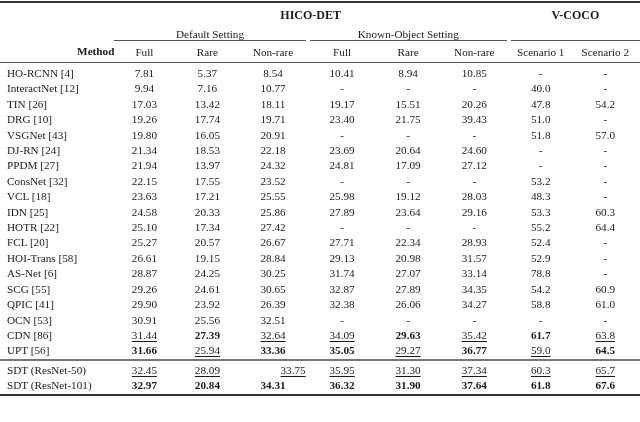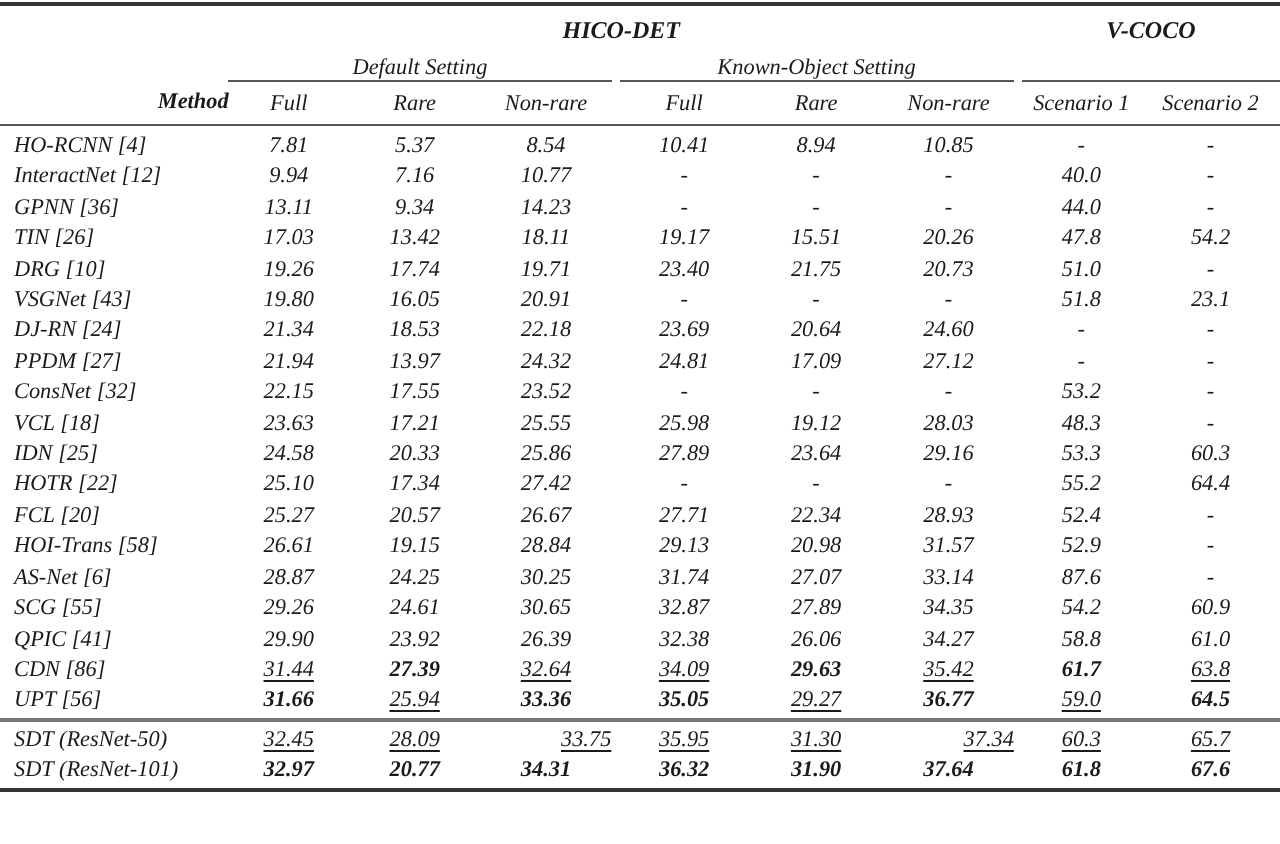--- a/index.html
+++ b/index.html
@@ -1,17 +1,17 @@
 <!DOCTYPE html>
 <html><head>
 <meta charset="utf-8">
 <style>
   html, body { margin: 0; padding: 0; background: #ffffff; }
   body { width: 640px; height: 422px; overflow: hidden; font-family: "Liberation Serif", "DejaVu Serif", serif; color: #1a1a1a; }
-  .wrap { position: relative; width: 640px; height: 422px; font-style: italic; }
+  .wrap { position: relative; width: 640px; height: 422px; }
   table { border-collapse: collapse; width: 640px; font-size: 11.2px; position: absolute; left: 0; top: 1px; }
   td, th { padding: 0; white-space: nowrap; font-weight: normal; }
   .toprule { border-top: 2px solid #333; }
   .midrule { border-bottom: 1.3px solid #555; }
   tr.hdr1 td { height: 20px; vertical-align: bottom; }
   tr.hdr2 td { height: 17px; vertical-align: bottom; }
   tr.hdr3 td { height: 21px; vertical-align: middle; }
   tr.row td { height: 15.4px; line-height: 15.4px; }
   tr.firstrow td { padding-top: 3px; margin-left: 26px; }
   tr.sdt-first td { padding-top: 2px; }
@@ -92,70 +92,57 @@
           <td class="num"><span>10.77</span></td>
           <td></td>
           <td class="num"><span>-</span></td>
           <td class="num"><span>-</span></td>
           <td class="num"><span>-</span></td>
           <td></td>
           <td class="num"><span>40.0</span></td>
           <td class="num"><span>-</span></td>
         </tr>
         <tr class="row">
-          <td class="method">GPNN [36]</td>
-          <td class="num"><span>13.11</span></td>
-          <td class="num"><span>9.34</span></td>
-          <td class="num"><span>14.23</span></td>
-          <td></td>
-          <td class="num"><span>-</span></td>
-          <td class="num"><span>-</span></td>
-          <td class="num"><span>-</span></td>
-          <td></td>
-          <td class="num"><span>44.0</span></td>
-          <td class="num"><span>-</span></td>
-        </tr>
-        <tr class="row">
           <td class="method">TIN [26]</td>
           <td class="num"><span>17.03</span></td>
           <td class="num"><span>13.42</span></td>
           <td class="num"><span>18.11</span></td>
           <td></td>
           <td class="num"><span>19.17</span></td>
           <td class="num"><span>15.51</span></td>
           <td class="num"><span>20.26</span></td>
           <td></td>
           <td class="num"><span>47.8</span></td>
           <td class="num"><span>54.2</span></td>
         </tr>
         <tr class="row">
           <td class="method">DRG [10]</td>
           <td class="num"><span>19.26</span></td>
           <td class="num"><span>17.74</span></td>
           <td class="num"><span>19.71</span></td>
           <td></td>
           <td class="num"><span>23.40</span></td>
           <td class="num"><span>21.75</span></td>
-          <td class="num"><span>20.73</span></td>
+          <td class="num"><span>39.43</span></td>
           <td></td>
           <td class="num"><span>51.0</span></td>
           <td class="num"><span>-</span></td>
         </tr>
         <tr class="row">
           <td class="method">VSGNet [43]</td>
           <td class="num"><span>19.80</span></td>
           <td class="num"><span>16.05</span></td>
           <td class="num"><span>20.91</span></td>
           <td></td>
           <td class="num"><span>-</span></td>
           <td class="num"><span>-</span></td>
           <td class="num"><span>-</span></td>
           <td></td>
           <td class="num"><span>51.8</span></td>
-          <td class="num"><span>23.1</span></td>
+          <td class="num"><span>57.0</span></td>
         </tr>
         <tr class="row">
           <td class="method">DJ-RN [24]</td>
           <td class="num"><span>21.34</span></td>
           <td class="num"><span>18.53</span></td>
           <td class="num"><span>22.18</span></td>
           <td></td>
           <td class="num"><span>23.69</span></td>
           <td class="num"><span>20.64</span></td>
           <td class="num"><span>24.60</span></td>
@@ -257,21 +244,21 @@
         <tr class="row">
           <td class="method">AS-Net [6]</td>
           <td class="num"><span>28.87</span></td>
           <td class="num"><span>24.25</span></td>
           <td class="num"><span>30.25</span></td>
           <td></td>
           <td class="num"><span>31.74</span></td>
           <td class="num"><span>27.07</span></td>
           <td class="num"><span>33.14</span></td>
           <td></td>
-          <td class="num"><span>87.6</span></td>
+          <td class="num"><span>78.8</span></td>
           <td class="num"><span>-</span></td>
         </tr>
         <tr class="row">
           <td class="method">SCG [55]</td>
           <td class="num"><span>29.26</span></td>
           <td class="num"><span>24.61</span></td>
           <td class="num"><span>30.65</span></td>
           <td></td>
           <td class="num"><span>32.87</span></td>
           <td class="num"><span>27.89</span></td>
@@ -285,20 +272,33 @@
           <td class="num"><span>29.90</span></td>
           <td class="num"><span>23.92</span></td>
           <td class="num"><span>26.39</span></td>
           <td></td>
           <td class="num"><span>32.38</span></td>
           <td class="num"><span>26.06</span></td>
           <td class="num"><span>34.27</span></td>
           <td></td>
           <td class="num"><span>58.8</span></td>
           <td class="num"><span>61.0</span></td>
+        </tr>
+        <tr class="row">
+          <td class="method">OCN [53]</td>
+          <td class="num"><span>30.91</span></td>
+          <td class="num"><span>25.56</span></td>
+          <td class="num"><span>32.51</span></td>
+          <td></td>
+          <td class="num"><span>-</span></td>
+          <td class="num"><span>-</span></td>
+          <td class="num"><span>-</span></td>
+          <td></td>
+          <td class="num"><span>-</span></td>
+          <td class="num"><span>-</span></td>
         </tr>
         <tr class="row">
           <td class="method">CDN [86]</td>
           <td class="num"><span class="ul">31.44</span></td>
           <td class="num"><span class="bold">27.39</span></td>
           <td class="num"><span class="ul">32.64</span></td>
           <td></td>
           <td class="num"><span class="ul">34.09</span></td>
           <td class="num"><span class="bold">29.63</span></td>
           <td class="num"><span class="ul">35.42</span></td>
@@ -322,29 +322,29 @@
       </tbody>
   <tbody id="body-ours">
         <tr class="row sdt-first">
           <td class="method" style="border-top: 2px solid rgb(119, 119, 119);">SDT (ResNet-50)</td>
           <td class="num" style="border-top: 2px solid rgb(119, 119, 119);"><span class="ul">32.45</span></td>
           <td class="num" style="border-top: 2px solid rgb(119, 119, 119);"><span class="ul">28.09</span></td>
           <td class="num" style="border-top: 2px solid rgb(119, 119, 119); text-align: right;"><span class="ul">33.75</span></td>
           <td style="border-top: 2px solid rgb(119, 119, 119);"></td>
           <td class="num" style="border-top: 2px solid rgb(119, 119, 119);"><span class="ul">35.95</span></td>
           <td class="num" style="border-top: 2px solid rgb(119, 119, 119);"><span class="ul">31.30</span></td>
-          <td class="num" style="border-top: 2px solid rgb(119, 119, 119); text-align: right;"><span class="ul">37.34</span></td>
+          <td class="num" style="border-top: 2px solid rgb(119, 119, 119);"><span class="ul">37.34</span></td>
           <td style="border-top: 2px solid rgb(119, 119, 119);"></td>
           <td class="num" style="border-top: 2px solid rgb(119, 119, 119);"><span class="ul">60.3</span></td>
           <td class="num" style="border-top: 2px solid rgb(119, 119, 119);"><span class="ul">65.7</span></td>
         </tr>
         <tr class="row">
           <td class="method" style="border-bottom: 2px solid rgb(51, 51, 51);">SDT (ResNet-101)</td>
           <td class="num" style="border-bottom: 2px solid rgb(51, 51, 51);"><span class="bold">32.97</span></td>
-          <td class="num" style="border-bottom: 2px solid rgb(51, 51, 51);"><span class="bold">20.77</span></td>
+          <td class="num" style="border-bottom: 2px solid rgb(51, 51, 51);"><span class="bold">20.84</span></td>
           <td class="num" style="border-bottom: 2px solid rgb(51, 51, 51);"><span class="bold">34.31</span></td>
           <td style="border-bottom: 2px solid rgb(51, 51, 51);"></td>
           <td class="num" style="border-bottom: 2px solid rgb(51, 51, 51);"><span class="bold">36.32</span></td>
           <td class="num" style="border-bottom: 2px solid rgb(51, 51, 51);"><span class="bold">31.90</span></td>
           <td class="num" style="border-bottom: 2px solid rgb(51, 51, 51);"><span class="bold">37.64</span></td>
           <td style="border-bottom: 2px solid rgb(51, 51, 51);"></td>
           <td class="num" style="border-bottom: 2px solid rgb(51, 51, 51);"><span class="bold">61.8</span></td>
           <td class="num" style="border-bottom: 2px solid rgb(51, 51, 51);"><span class="bold">67.6</span></td>
         </tr>
       </tbody>

